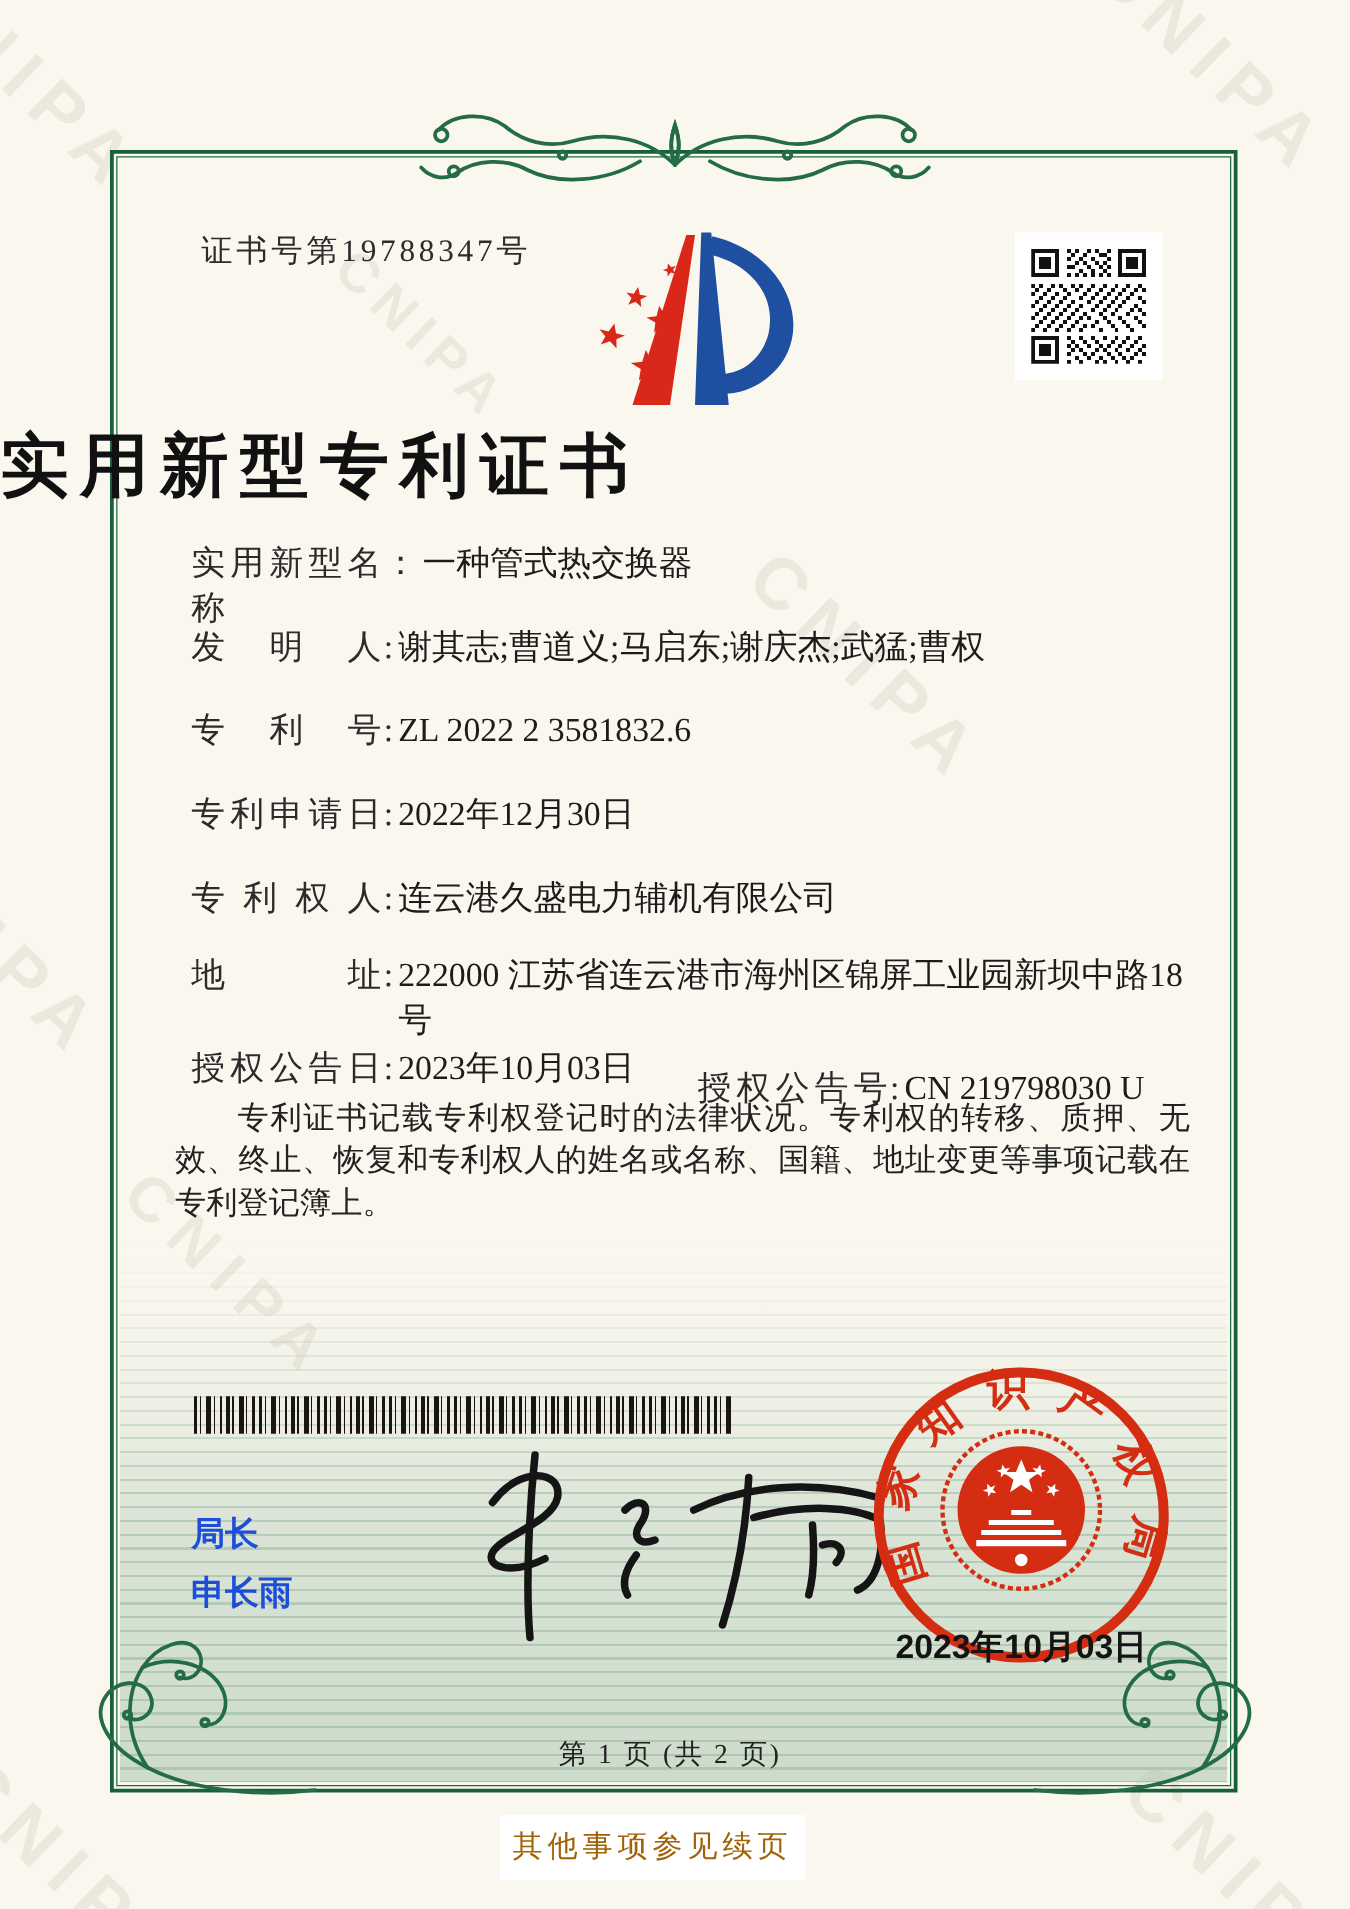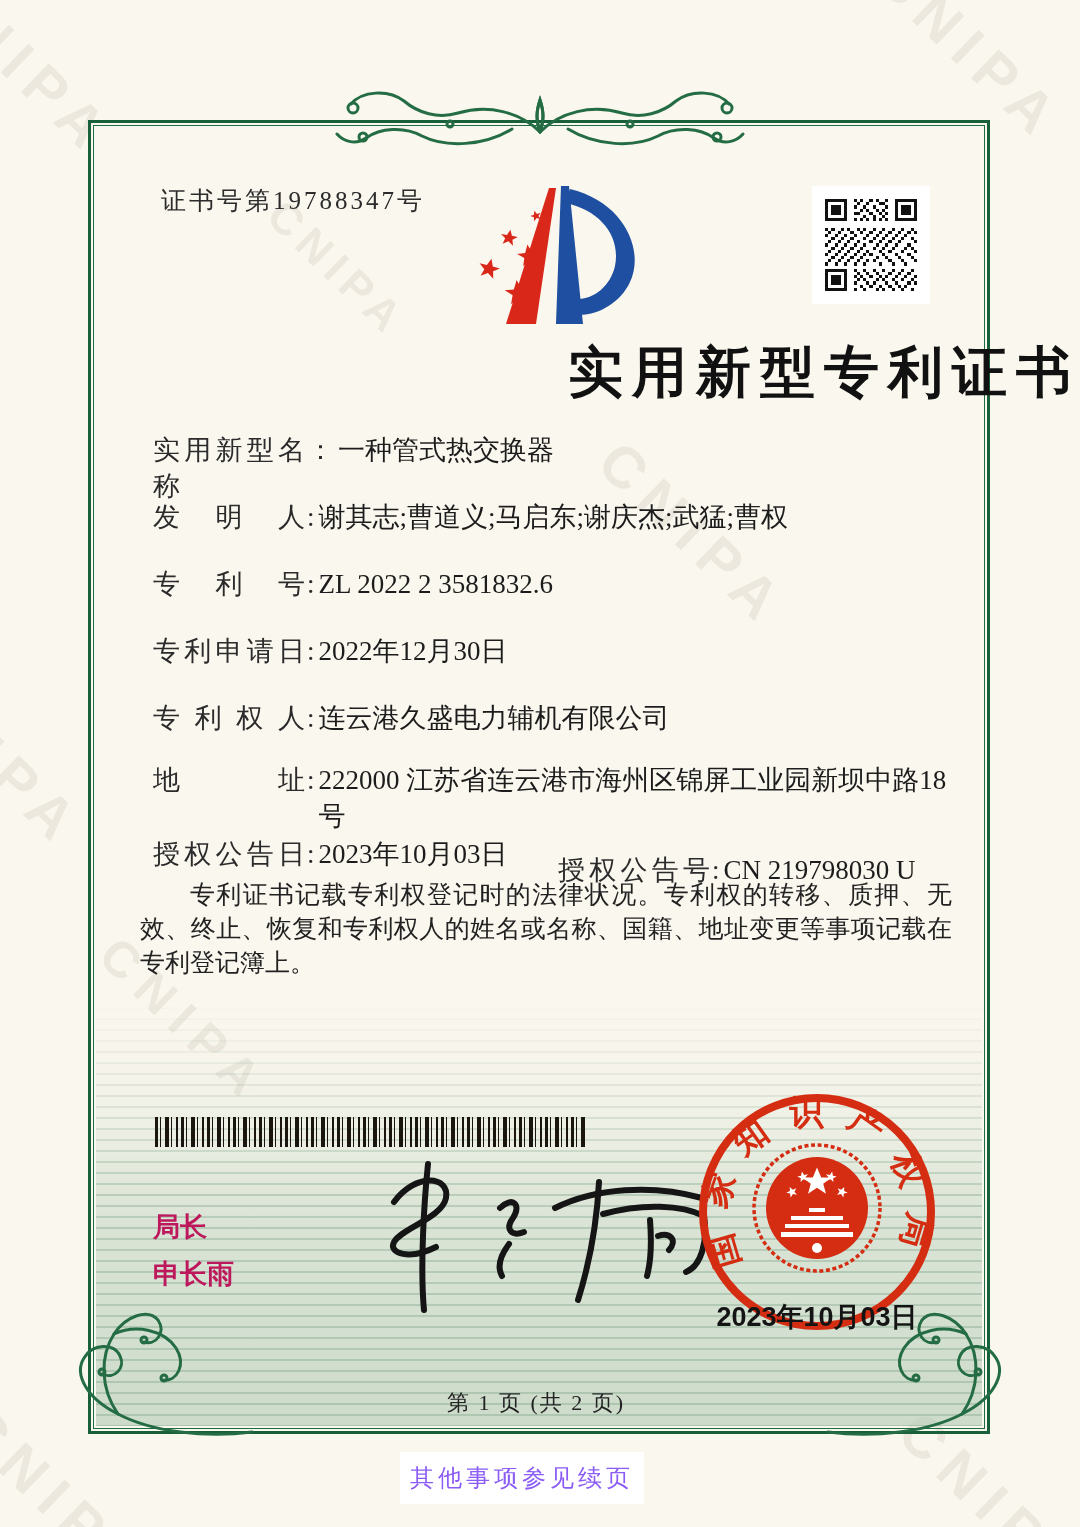--- a/index.html
+++ b/index.html
@@ -32,21 +32,21 @@
       linear-gradient(180deg, rgba(177,203,182,0) 0%, rgba(177,203,182,.45) 55%, rgba(168,197,174,.55) 100%);
     -webkit-mask-image:linear-gradient(180deg,transparent 0,#000 45%);
     mask-image:linear-gradient(180deg,transparent 0,#000 45%);
   }
   .ornament{stroke:#246c43;fill:none;stroke-width:3;stroke-linecap:round;}
   
   .cert-no{left:140px;top:184px;font-size:25px;letter-spacing:3px;color:#2c2c2c;margin-left:21px;}
   .qr-panel{left:812px;top:186px;width:118px;height:118px;background:#fff;padding:0;}
   .qr-panel svg{position:absolute;left:13px;top:13px;width:92px;height:92px;}
   .title{
-    left:0;right:0;top:336px;text-align:right;
+    left:0;right:0;top:336px;text-align:left;
     font-size:55px;font-weight:700;letter-spacing:9px;color:#111;
   }
   
   .row{position:absolute;left:153px;width:812px;font-size:27px;line-height:36px;}
   .flabel{
     display:inline-block;width:152px;vertical-align:top;
     text-align:justify;text-align-last:justify;color:#2b2b2b;
   }
   .fcolon{display:inline-block;vertical-align:top;margin:0 4px 0 2px;color:#2b2b2b;}
   .fvalue{display:inline-block;vertical-align:top;color:#1c1c1c;}
@@ -62,27 +62,27 @@
   .barcode{
     left:155px;top:1117px;width:432px;height:30px;
     background:repeating-linear-gradient(90deg,
       #1a150f 0 3px, transparent 3px 5px,
       #1a150f 5px 6px, transparent 6px 10px,
       #1a150f 10px 14px, transparent 14px 16px,
       #1a150f 16px 17px, transparent 17px 21px,
       #1a150f 21px 23px, transparent 23px 26px);
   }
   .director{left:153px;top:1204px;font-family:"Liberation Sans","DejaVu Sans",sans-serif;
-    font-weight:700;font-size:27px;color:#be185d;line-height:47px;}
+    font-weight:700;font-size:27px;color:#1d4ed8;line-height:47px;}
   .signature{left:350px;top:1148px;}
   .seal{left:695px;top:1090px;}
   .footer-page{left:88px;width:896px;top:1388px;text-align:center;font-size:22px;letter-spacing:2px;color:#222;}
   .note-strip{
     left:400px;top:1452px;width:244px;height:52px;background:#ffffff;
-    text-align:center;line-height:52px;font-size:24px;letter-spacing:4px;color:#8b5cf6;
+    text-align:center;line-height:52px;font-size:24px;letter-spacing:4px;color:#a16207;
   }
 </style>
 </head>
 <body>
 
 <div class="watermark" style="left:-42px;top:-44px;">CNIPA</div>
 <div class="watermark" style="left:908px;top:-58px;">CNIPA</div>
 <div class="watermark" style="left:292px;top:190px;font-size:44px;letter-spacing:8px;">CNIPA</div>
 <div class="watermark" style="left:632px;top:428px;font-size:58px;">CNIPA</div>
 <div class="watermark" style="left:-72px;top:648px;">CNIPA</div>

